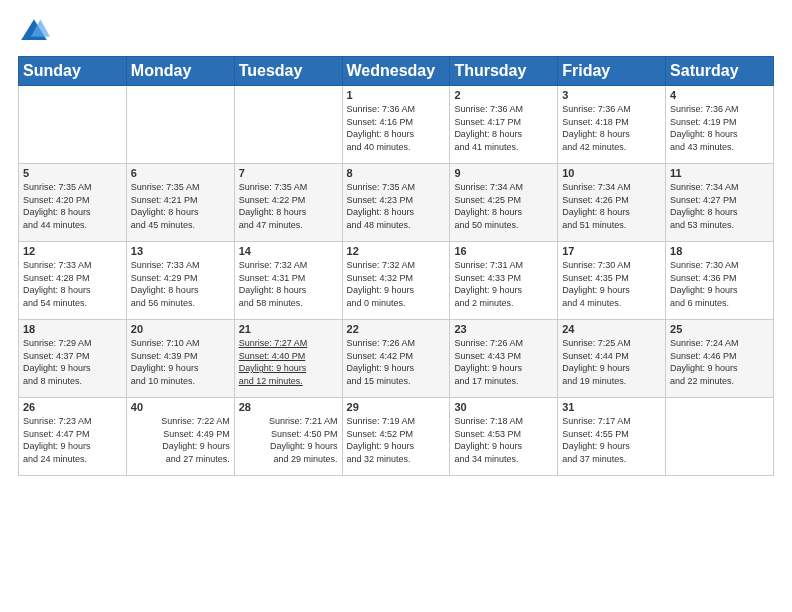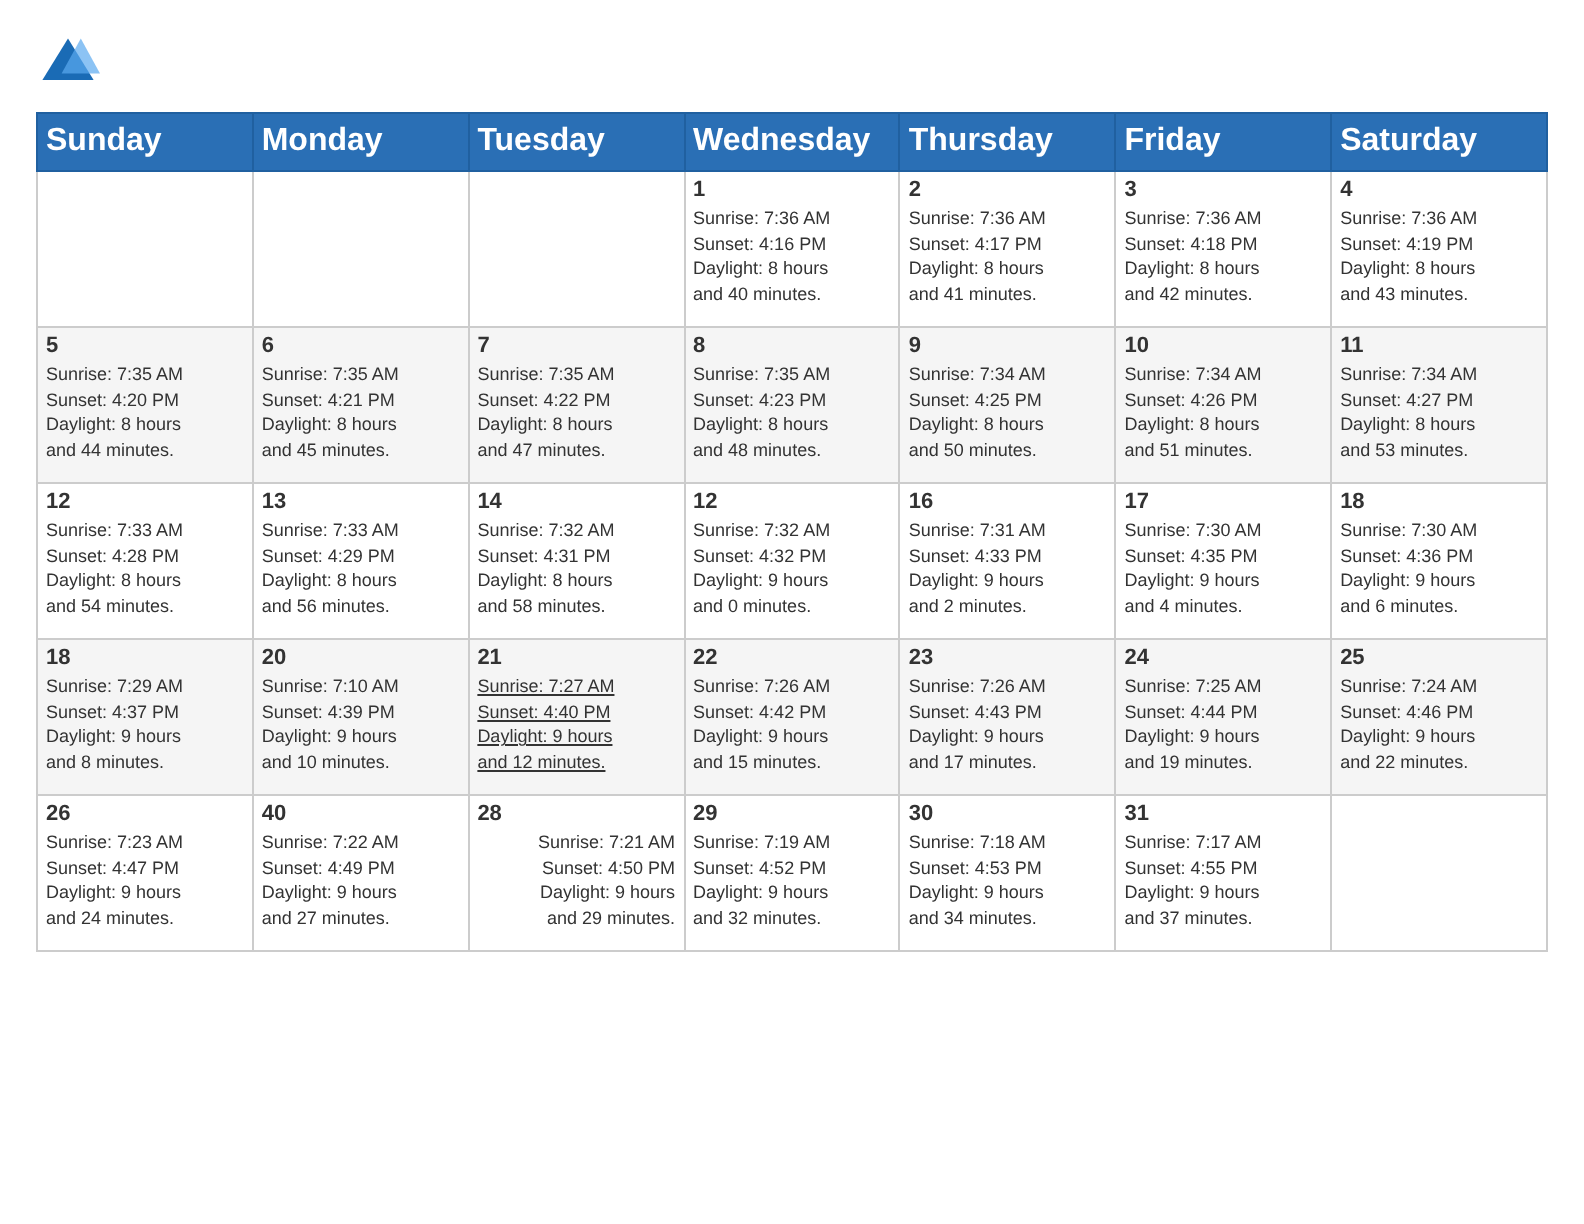--- a/index.html
+++ b/index.html
@@ -324,21 +324,21 @@
         <tr>
           <td>
             <span class="day-num">26</span>
             <div class="day-info" style="white-space: pre-line;">Sunrise: 7:23 AM
 Sunset: 4:47 PM
 Daylight: 9 hours
 and 24 minutes.</div>
           </td>
           <td>
             <span class="day-num">40</span>
-            <div class="day-info" style="white-space: pre-line;">Sunrise: 7:22 AM
+            <div class="day-info" style="white-space: pre-line; text-align: right;">Sunrise: 7:22 AM
 Sunset: 4:49 PM
 Daylight: 9 hours
 and 27 minutes.</div>
           </td>
           <td>
             <span class="day-num">28</span>
             <div class="day-info" style="white-space: pre-line; text-align: right;">Sunrise: 7:21 AM
 Sunset: 4:50 PM
 Daylight: 9 hours
 and 29 minutes.</div>

